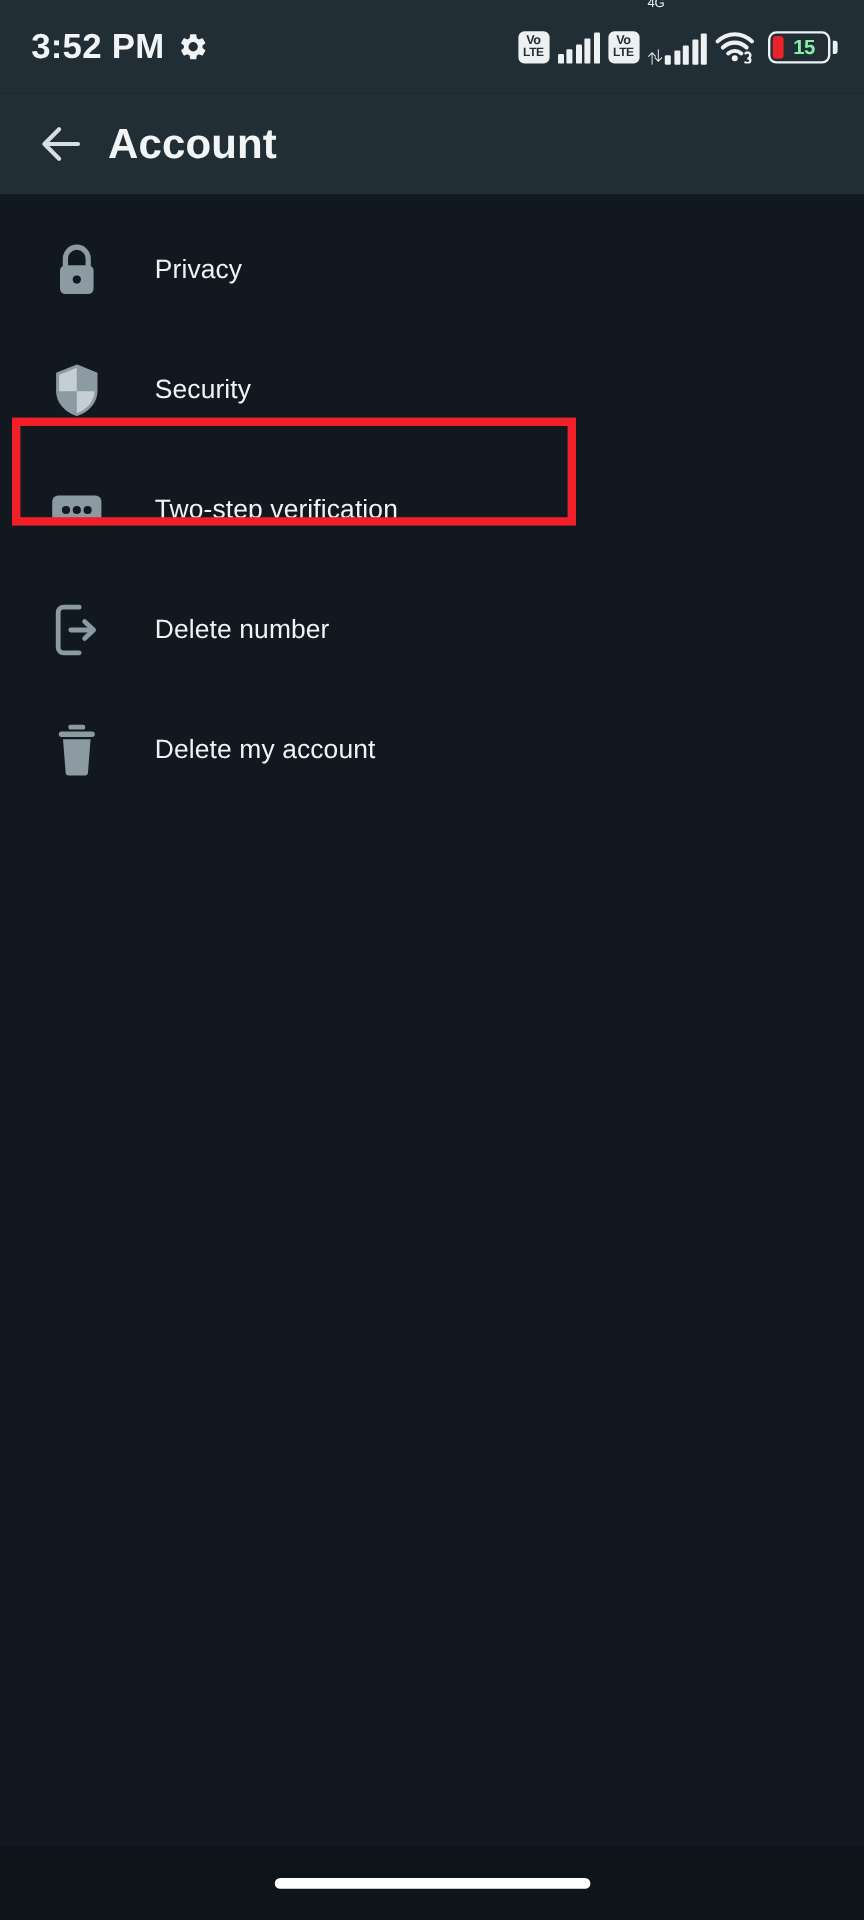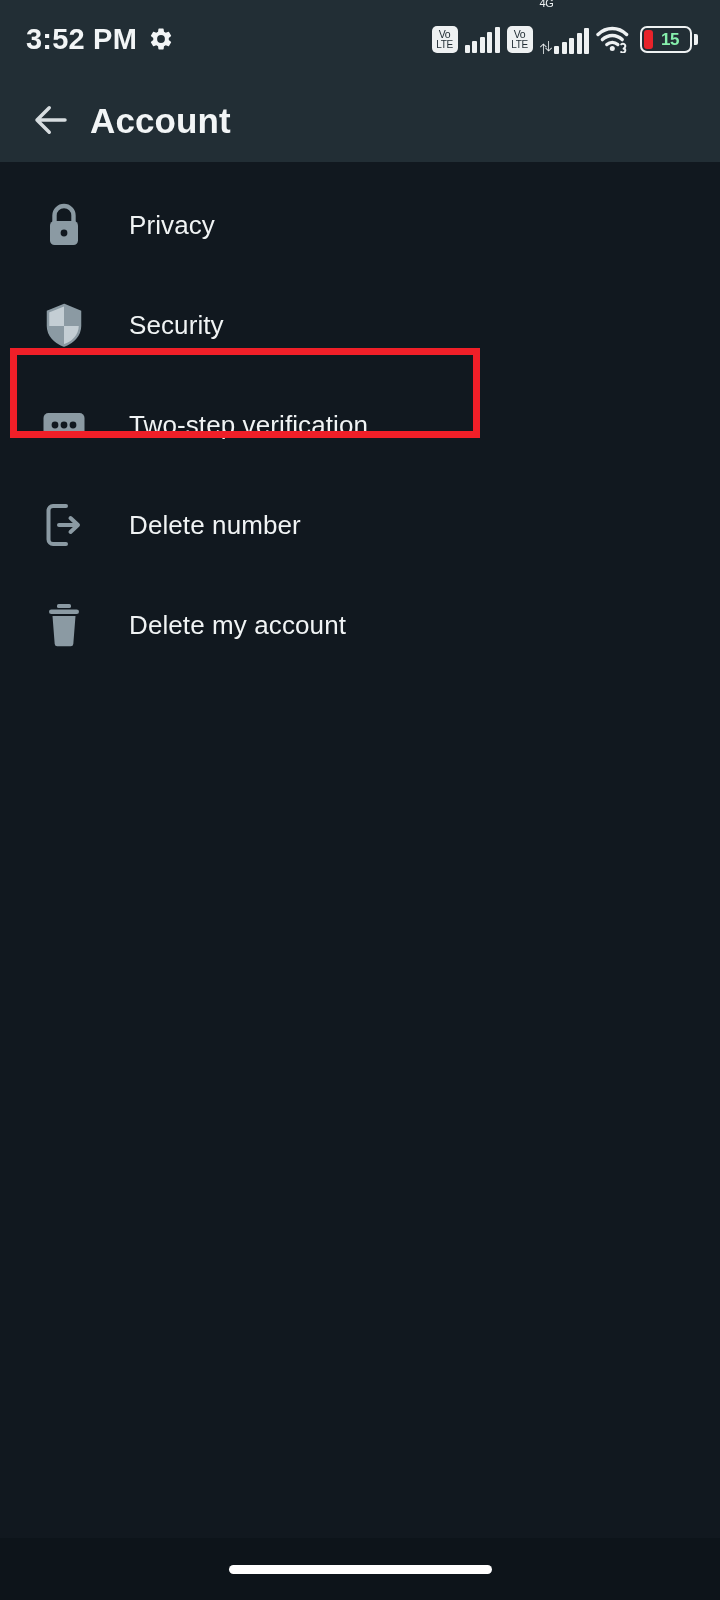--- a/index.html
+++ b/index.html
@@ -58,21 +58,21 @@
     border-radius:5px;
     display:flex;
     flex-direction:column;
     align-items:center;
     justify-content:center;
     line-height:1;
   }
   .volte-badge span {
     color:#222e35;
     font-size:10px;
-    font-weight:400;
+    font-weight:700;
     letter-spacing:-0.3px;
     display:block;
   }
   .volte-badge span.vo { font-size:10.5px; margin-bottom:0.5px; }
 
   .bars { display:flex; align-items:flex-end; gap:2.5px; height:27px; }
   .bars i { display:block; width:5px; background:#eef1f2; border-radius:1px; }
   .bars i:nth-child(1){ height:8px; }
   .bars i:nth-child(2){ height:12px; }
   .bars i:nth-child(3){ height:16px; }
@@ -176,21 +176,21 @@
     width:48px;
     height:48px;
     display:flex;
     align-items:center;
     justify-content:center;
     flex:0 0 48px;
   }
   .row-icon svg { display:block; }
   .row-label {
     color:#f0f3f4;
-    font-size:26px;
+    font-size:22px;
     font-weight:400;
     letter-spacing:0.1px;
     line-height:1;
   }
 
   
   .highlight-box {
     position:absolute;
     left:10px;
     top:186px;

